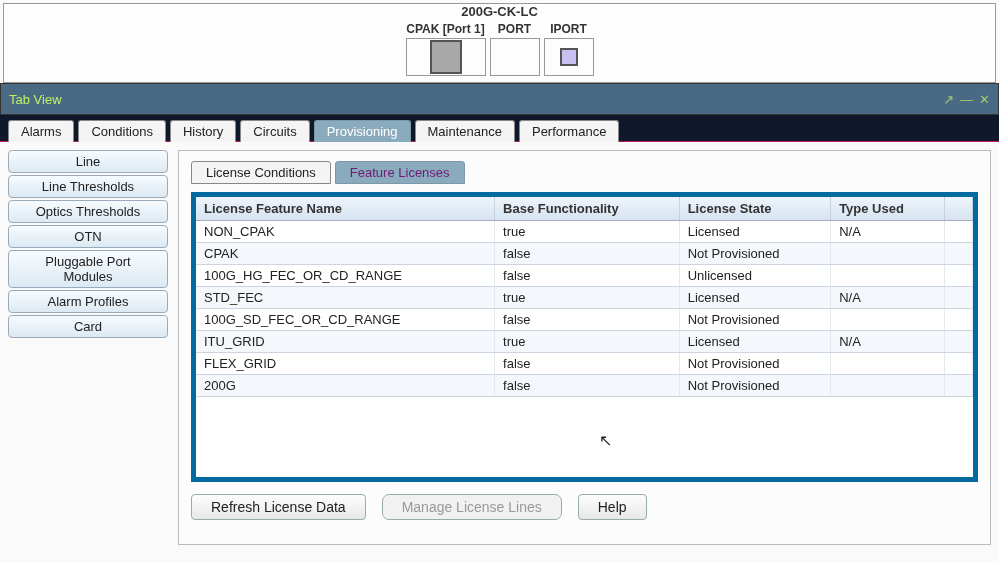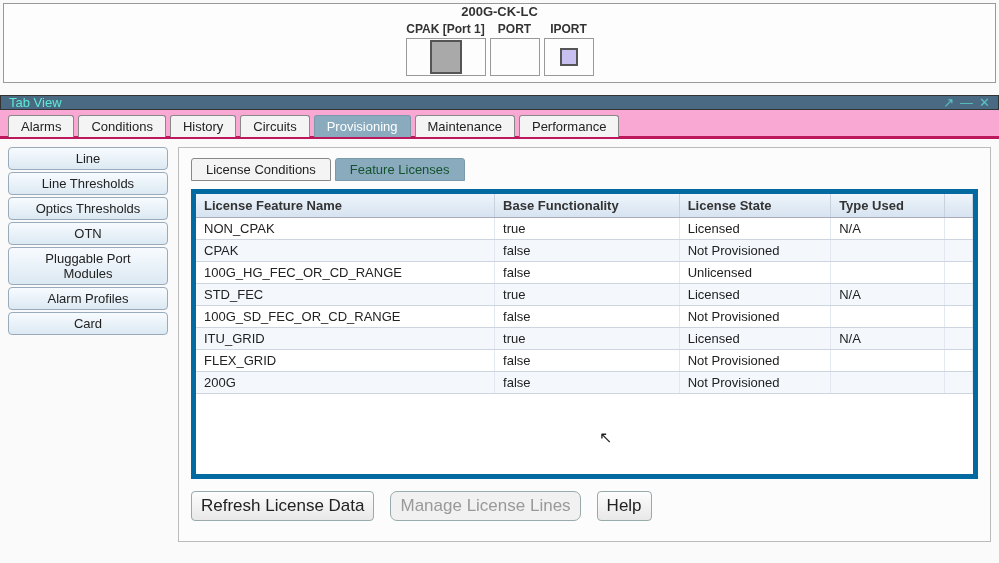--- a/index.html
+++ b/index.html
@@ -66,40 +66,39 @@
     border: 2px solid #555;
   }
   .port-inner-purple {
     width: 18px;
     height: 18px;
     background: #c7c0f0;
     border: 2px solid #555;
   }
   .tab-view-bar {
     background: #4a6a84;
-    color: #5eead4;
-    height: 15px;
+    color: #bef264;
+    height: 32px;
     display: flex;
     align-items: center;
     padding: 0 8px;
     font-size: 13px;
     justify-content: space-between;
     border: 1px solid #333;
-    margin-top: 12px;
   }
   .tab-view-bar .window-actions {
     display: flex;
     gap: 6px;
     font-size: 13px;
   }
   .tab-view-bar .window-actions span { cursor: pointer; opacity: .7; }
   .main-tabs {
     display: flex;
-    background: #f9a8d4;
-    border-bottom: 3px solid #be185d;
+    background: #0f172a;
+    border-bottom: 1px solid #be185d;
     padding: 4px 16px 0 8px;
   }
   .main-tab {
     border: 1px solid #888;
     border-bottom: none;
     padding: 3px 12px;
     margin-right: 4px;
     background: #f4f4f4;
     border-radius: 3px 3px 0 0;
     cursor: pointer;
@@ -154,21 +153,21 @@
   .sub-tab {
     border: 1px solid #888;
     background: #f4f4f4;
     padding: 3px 14px;
     border-radius: 3px 3px 0 0;
     cursor: pointer;
     font-size: 13px;
   }
   .sub-tab.active {
     background: #8aaabd;
-    color: #14532d;
+    color: #701a75;
     border-color: #7a99ab;
   }
   .grid-wrap {
     border: 5px solid #0369a1;
     height: 290px;
     overflow: auto;
     background: #fff;
     position: relative;
   }
   table.grid {
@@ -198,23 +197,23 @@
   }
   .bottom-buttons {
     display: flex;
     gap: 16px;
     margin-top: 12px;
   }
   .btn {
     border: 1px solid #9aa;
     background: linear-gradient(#fdfdfd, #e8e8e8);
     border-radius: 4px;
-    padding: 4px 9px;
+    padding: 4px 19px;
     cursor: pointer;
-    font-size: 17px;
+    font-size: 14px;
   }
   .btn.disabled {
     color: #999;
     cursor: default;
     background: #f1f1f1;
     border-radius: 7px;
   }
   .cursor-arrow {
     position: absolute;
     left: 420px;

